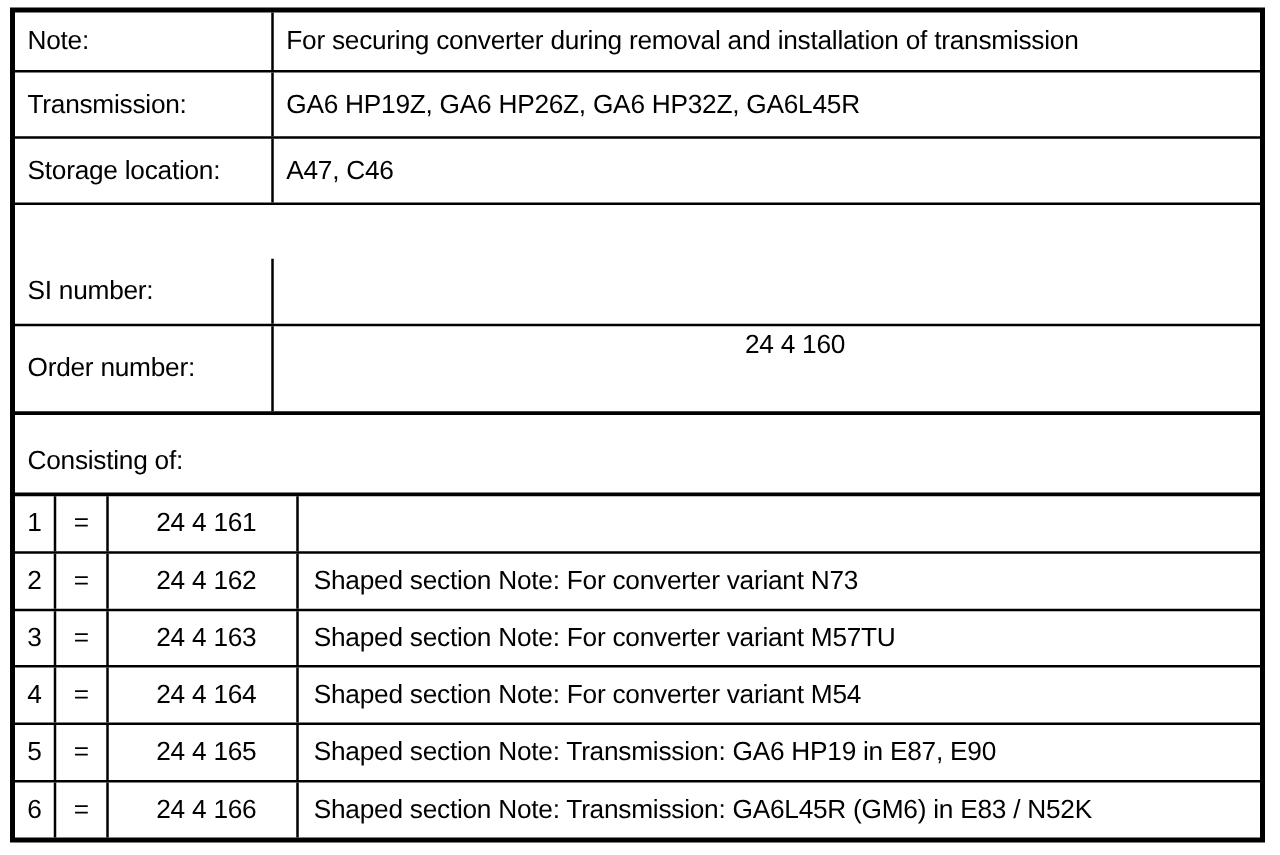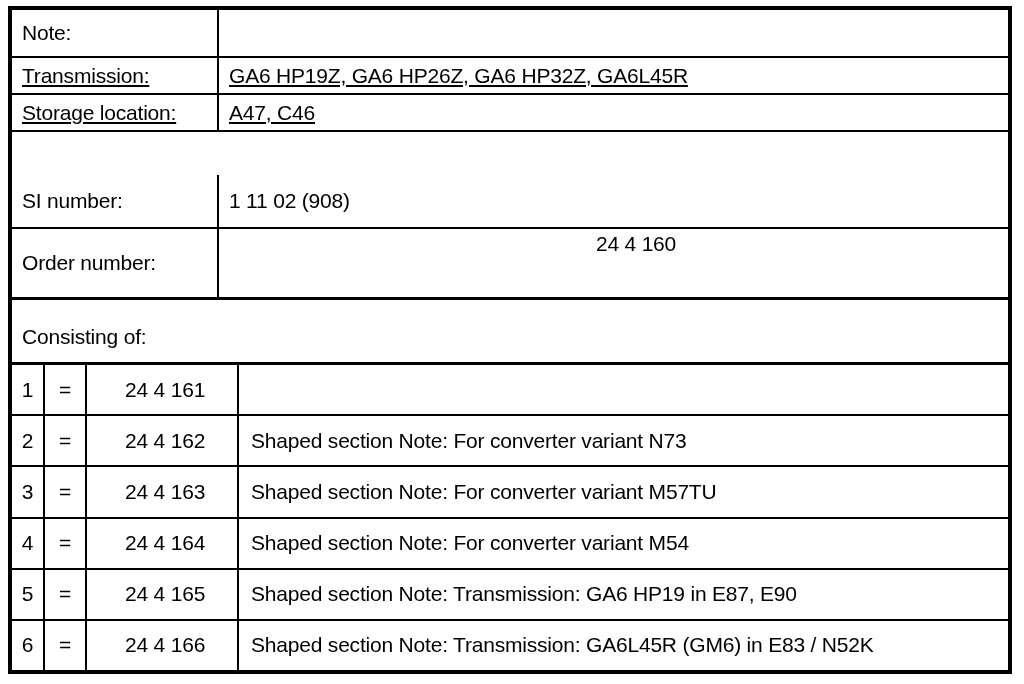--- a/index.html
+++ b/index.html
@@ -47,21 +47,21 @@
     white-space: nowrap;
   }
   .label-col {
     width: 207px;
     flex-shrink: 0;
     border-right: 2px solid #000000;
   }
   .value-col { flex: 1; }
 
   .row-note        { height: 48px; }
-  .row-std         { height: 37px; text-decoration: underline; }
+  .row-std         { height: 53px; }
   .row-si          { height: 54px; margin-top: 43px; }
   .row-order       { height: 71px; gap: 45px; }
   .row-consisting  { height: 53px; margin-top: 12px; }
   .row-item        { flex: 1 1 auto; }
 
   .value-col.multiline {
     flex-direction: row;
     align-items: flex-start;
     justify-content: center;
     line-height: 30px;
@@ -90,35 +90,35 @@
   .desc-col { flex: 1; padding-left: 12px; }
 </style>
 </head>
 <body>
 
 <div class="sheet">
   <div class="tbl">
 
     <div class="row row-note">
       <div class="cell label-col">Note:</div>
+      <div class="cell value-col">For securing converter during removal and installation of transmission</div>
     </div>
 
     <div class="row row-std">
       <div class="cell label-col">Transmission:</div>
       <div class="cell value-col">GA6 HP19Z, GA6 HP26Z, GA6 HP32Z, GA6L45R</div>
     </div>
 
     <div class="row row-std">
       <div class="cell label-col">Storage location:</div>
       <div class="cell value-col">A47, C46</div>
     </div>
 
     <div class="row row-si">
       <div class="cell label-col">SI number:</div>
-      <div class="cell value-col">1 11 02 (908)</div>
     </div>
 
     <div class="row row-order sep">
       <div class="cell label-col">Order number:</div>
       <div class="cell value-col multiline">
         <div>24 4 160</div>
       </div>
     </div>
 
     <div class="row row-consisting sep">

